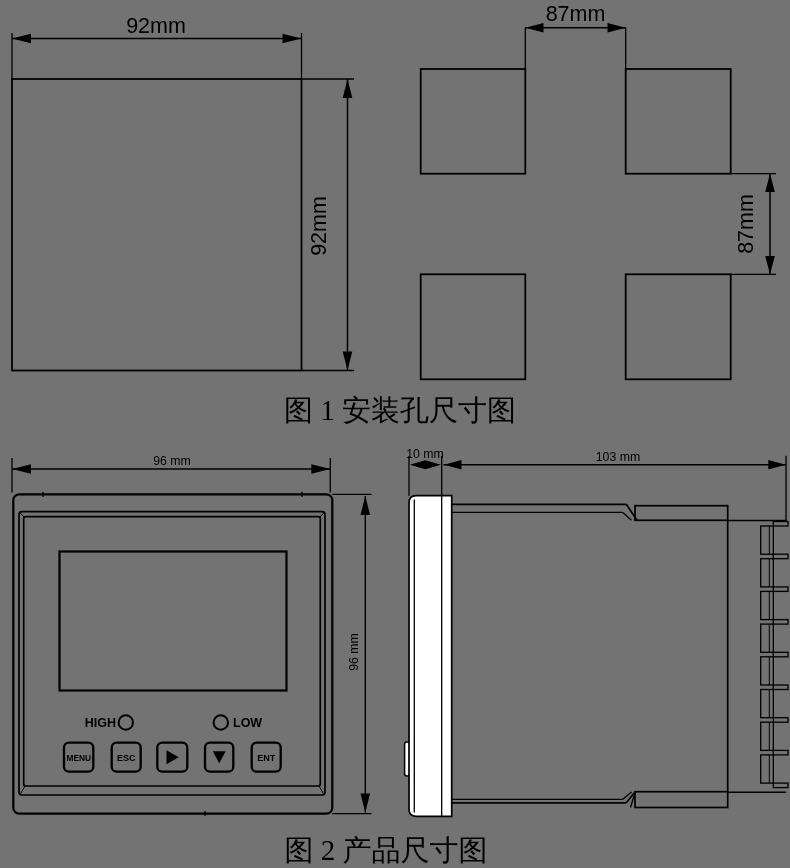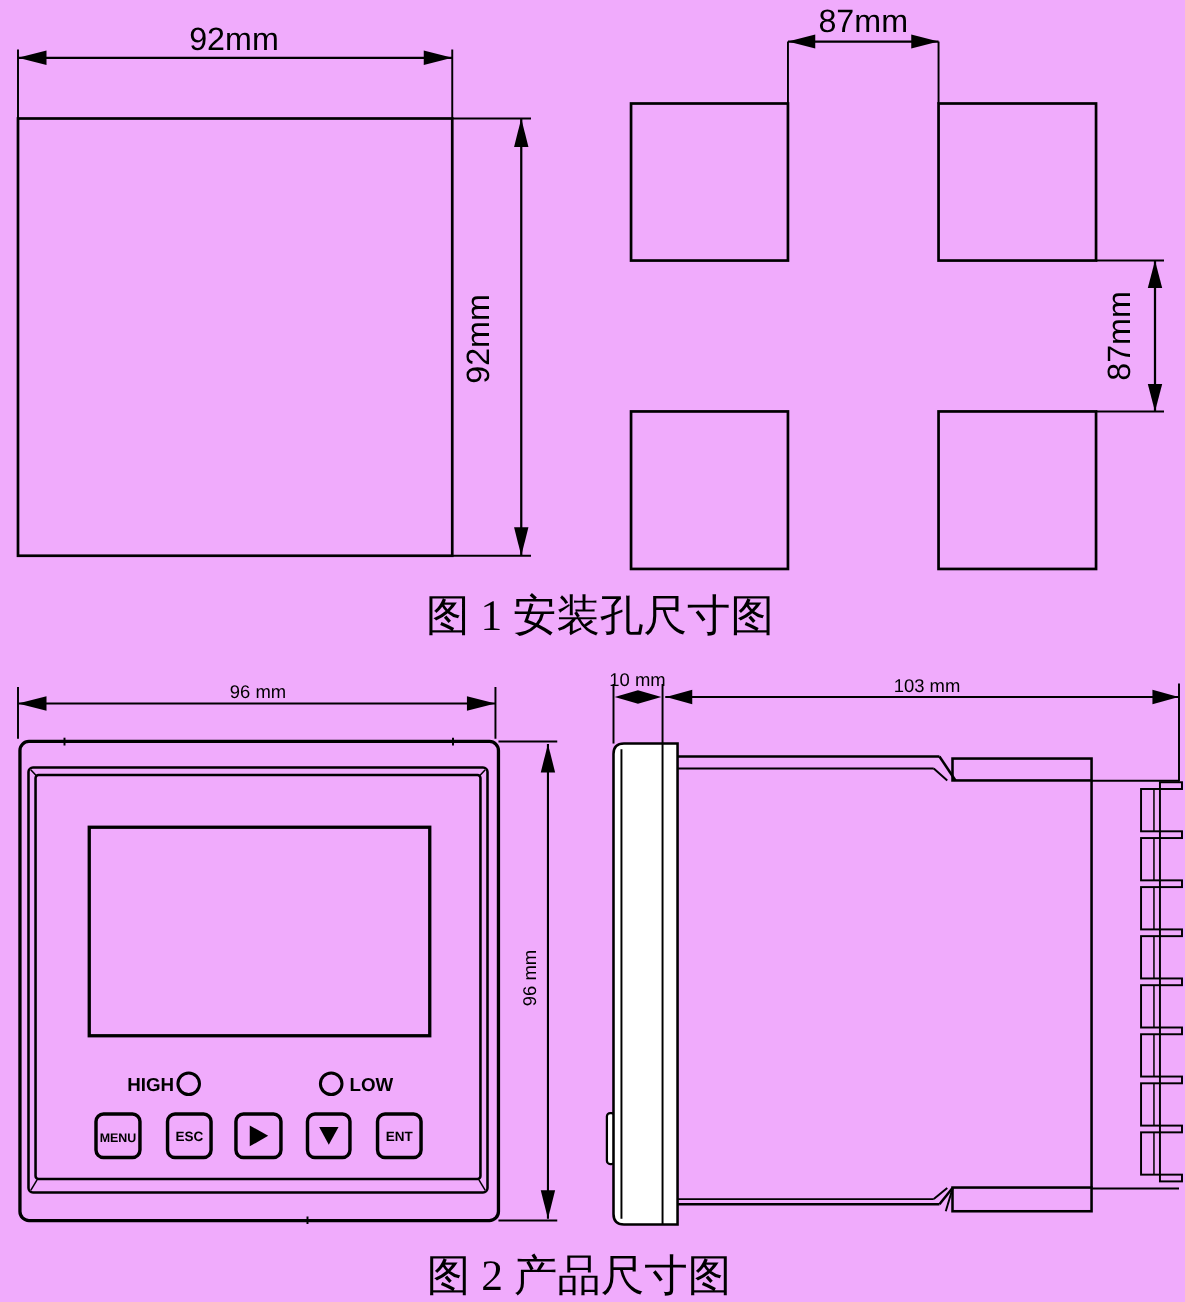--- a/index.html
+++ b/index.html
@@ -1,16 +1,16 @@
 <!DOCTYPE html>
 <html><head>
 <meta charset="utf-8">
 <style>
   html,body{margin:0;padding:0;background:#ffffff;}
-  .page{position:relative;width:790px;height:868px;background:#f0abfc;overflow:hidden;}
+  .page{position:relative;width:790px;height:868px;background:#737373;overflow:hidden;}
   svg{display:block;}
   .ln{stroke:#000;fill:none;}
   .fill{fill:#000;stroke:none;}
   .wfill{fill:#fff;stroke:#000;}
   text{fill:#000;}
   .dim{font-family:"Liberation Sans","DejaVu Sans",sans-serif;font-size:21.5px;}
   .dimS{font-family:"Liberation Sans","DejaVu Sans",sans-serif;font-size:12.3px;}
   .caption{font-family:"Liberation Serif","DejaVu Serif",serif;font-size:29px;}
   .panelLbl{font-family:"Liberation Sans","DejaVu Sans",sans-serif;font-size:12.5px;font-weight:bold;}
   .btnLbl{font-family:"Liberation Sans","DejaVu Sans",sans-serif;font-weight:bold;}

